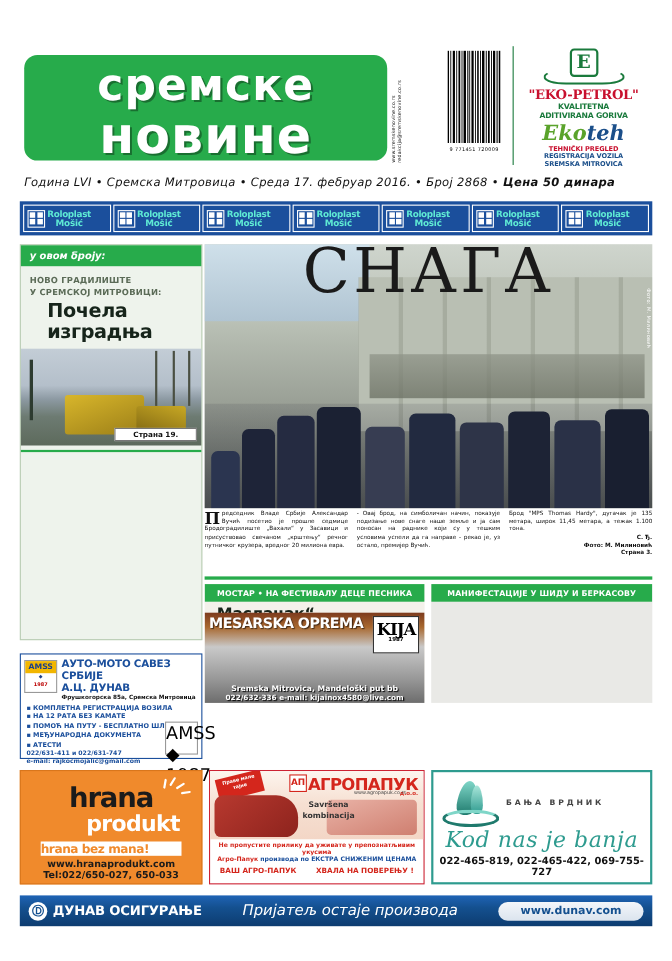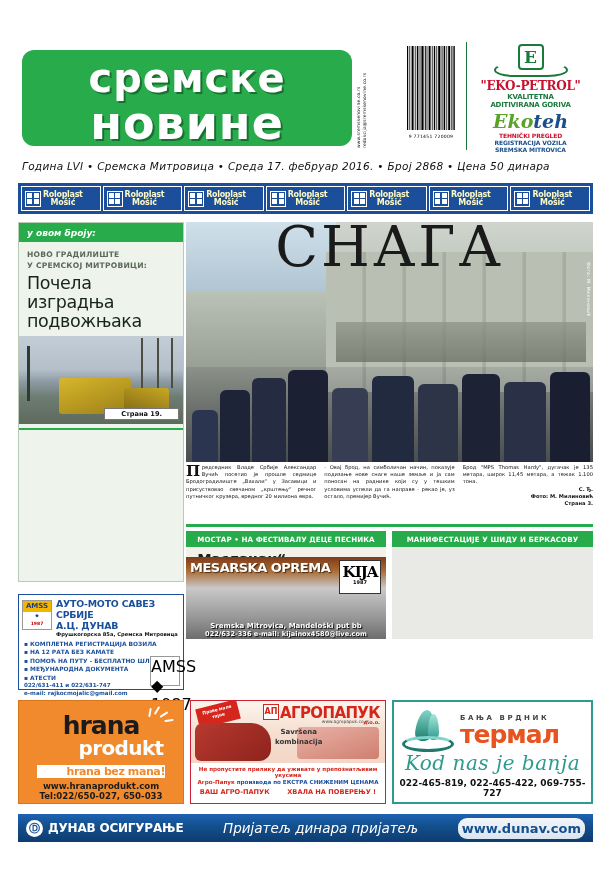--- a/index.html
+++ b/index.html
@@ -63,49 +63,49 @@
   .ekoteh .k2 { color:#1b4f8a; font-weight:bold; font-size:19px; font-style:italic; font-family:"DejaVu Serif", serif; }
   .eko-t4 { text-align:center; color:#c8102e; font-weight:bold; font-size:6px; letter-spacing:-.1px; }
   .eko-t5 { text-align:center; color:#1b4f8a; font-weight:bold; font-size:6px; letter-spacing:-.1px; }
 
   
   .dateline {
     position: absolute; left: 22px; top: 160px; width: 570px;
     font-family: "DejaVu Sans", sans-serif; font-style: italic;
     font-size: 10.5px; color: #111; letter-spacing: .3px; white-space: nowrap;
   }
-  .dateline b { font-weight: normal; }
+  .dateline b { font-weight: bold; }
 
   
   .roloband {
     position: absolute; left: 18px; top: 183px; width: 575px; height: 31px;
     background: #1b4f9c; display: flex; align-items: center;
     justify-content: space-between; padding: 0 3px; gap: 2px;
   }
   .rolo {
     flex: 1 1 0; height: 25px; border: 1px solid #ffffff;
     display: flex; align-items: center; gap: 2px; padding-left: 3px;
   }
   .rolo-win {
     width: 16px; height: 16px; background:#1b4f9c; border:1.6px solid #fff;
     display:grid; grid-template-columns:1fr 1fr; grid-template-rows:1fr 1fr; gap:1.6px;
     padding:1.2px; flex:none;
   }
   .rolo-win i { background:#fff; display:block; }
-  .rolo-txt { color:#fef9c3; line-height:1.0; }
+  .rolo-txt { color:#5eead4; line-height:1.0; }
   .rolo-txt .r1 { font-size: 8px; font-weight: bold; letter-spacing:-.3px; }
   .rolo-txt .r2 { font-size: 8px; font-weight: bold; text-align:center; letter-spacing:-.2px; }
 
   
   .leftcol { position:absolute; left:18px; top:222px; width:166px; height:360px;
              background:#eef3ec; border:1px solid #b9cdb4; }
   .green-strip { background:#27ab4b; height:19px; display:flex; align-items:center; padding-left:8px; }
   .green-strip span { color:#fff; font-size:9px; font-style:italic; font-weight:bold; }
   .kicker { color:#5b6b57; font-size:7.6px; font-weight:bold; letter-spacing:.2px; line-height:11px; padding:7px 8px 0; }
-  .lede { color:#16241a; font-size:17.5px; font-weight:normal; line-height:19px; padding:3px 8px 5px; letter-spacing:-.4px; }
+  .lede { color:#16241a; font-size:17.5px; font-weight:bold; line-height:19px; padding:3px 24px 5px; letter-spacing:-.4px; }
   .photo { position: relative; overflow:hidden; }
   .tag-strana {
     position:absolute; right:4px; bottom:4px; background:#fff; border:1px solid #777;
     font-size:6.6px; font-weight:bold; color:#111; padding:1px 16px;
   }
   .divider-green { height:2px; background:#27ab4b; margin: 4px 0 0; }
 
   
   .ph-constr { height:88px; background:
       linear-gradient(180deg,#c3cdd6 0%,#b4bfca 38%,#8d9aa3 52%,#6d7b72 70%,#5d6a5c 100%); }
@@ -191,21 +191,21 @@
   .amss-list li { list-style:none; color:#1b4f9c; font-size:5.9px; font-weight:bold; line-height:8.4px; }
   .amss-list li::before { content:"▪ "; color:#1b4f9c; }
   .amss-foot { color:#1b4f9c; font-size:5.6px; font-weight:bold; padding-left:5px; line-height:7.6px;}
   .amss-badge2 { position:absolute; right:3px; bottom:3px; width:30px; height:30px; background:#fff; border:1px solid #999;}
 
   
   .hrana { position:absolute; left:18px; top:700px; width:166px; height:104px; background:#f08a2c;
            border:1px solid #d9761c; }
   .hrana h1 { color:#1b1b1b; font-size:25px; font-weight:bold; text-align:center; margin-top:10px; letter-spacing:-1px; }
   .hrana h2 { color:#fff; font-size:20px; font-weight:bold; text-align:center; margin-top:-4px; letter-spacing:-.6px;margin-left:40px;}
-  .hrana .slog { background:#fff; color:#f08a2c; font-size:11px; font-weight:bold; text-align:right;
+  .hrana .slog { background:#fff; color:#f08a2c; font-size:11px; font-weight:bold; text-align:left;
                  margin:5px 18px 0; letter-spacing:-.4px;}
   .hrana .w { color:#1b1b1b; font-size:8.6px; font-weight:bold; text-align:center; margin-top:3px;}
   .hrana .t { color:#1b1b1b; font-size:8.6px; font-weight:bold; text-align:center; }
   .hrana .sun { position:absolute; right:34px; top:7px; width:0; height:0; }
   .hrana .ray { position:absolute; background:#fff; width:2px; height:9px; border-radius:1px;}
 
   
   .agro { position:absolute; left:190px; top:700px; width:196px; height:104px;
           background:#fff; border:1px solid #c23; overflow:hidden;}
   .agro-top { position:relative; height:62px;
@@ -248,21 +248,21 @@
 
   
   .footer { position:absolute; left:18px; top:814px; width:575px; height:28px;
             background: linear-gradient(180deg,#1f63b5 0%,#14508f 40%,#0d3c70 100%);
             display:flex; align-items:center; padding:0 8px; }
   .dunav-mark { width:17px; height:17px; border-radius:50%; background:#fff; flex:none;
                 color:#14508f; font-size:11px; font-weight:bold; text-align:center; line-height:17px;}
   .dunav-name { color:#fff; font-size:12px; font-weight:bold; margin-left:5px; letter-spacing:-.2px;}
   .dunav-slog { color:#fff; font-size:13.5px; font-style:italic; margin:0 auto; }
   .dunav-url { background:linear-gradient(180deg,#f3f6fa,#dbe4ee); border-radius:9px; color:#14508f;
-               font-size:13px; font-weight:bold; padding:3px 4px; }
+               font-size:10px; font-weight:bold; padding:3px 20px; }
 </style>
 </head>
 <body>
 
 <div class="page">
 
   <div class="masthead">
 
     <div class="logo-box">
       <div class="logo-line logo-l1">сремске</div>
@@ -419,21 +419,20 @@
     </div>
 
     <div>
       <div class="kicker">
         <div>НОВО ГРАДИЛИШТЕ</div>
         <div>У СРЕМСКОЈ МИТРОВИЦИ:</div>
       </div>
       <div class="lede">
         <div>Почела</div>
         <div>изградња</div>
-        <div>подвожњака</div>
       </div>
       <div class="photo ph-constr">
         <div class="crane"></div>
         <div class="tree" style="left:122px"></div>
         <div class="tree" style="left:138px"></div>
         <div class="tree" style="left:152px"></div>
         <div class="mach"></div>
         <div class="mach2"></div>
         <div class="tag-strana">Страна 19.</div>
       </div>
@@ -580,27 +579,26 @@
 
   <div class="termal">
     <div class="termal-row">
       <div class="termal-logo">
         <div class="t-plume"></div>
         <div class="t-plume2"></div>
         <div class="t-bowl"></div>
       </div>
       <div>
         <div class="termal-t1">БАЊА ВРДНИК</div>
-        <div class="termal-t2">термал</div>
       </div>
     </div>
     <div class="termal-slog">Kod nas je banja</div>
     <div class="termal-tel">022-465-819, 022-465-422, 069-755-727</div>
   </div>
 
   <div class="footer">
     <div class="dunav-mark">Ⓓ</div>
     <div class="dunav-name">ДУНАВ ОСИГУРАЊЕ</div>
-    <div class="dunav-slog">Пријатељ динара пријатељ</div>
+    <div class="dunav-slog">Пријатељ остаје производа</div>
     <div class="dunav-url">www.dunav.com</div>
   </div>
 
 </div>
 
 </body></html>

